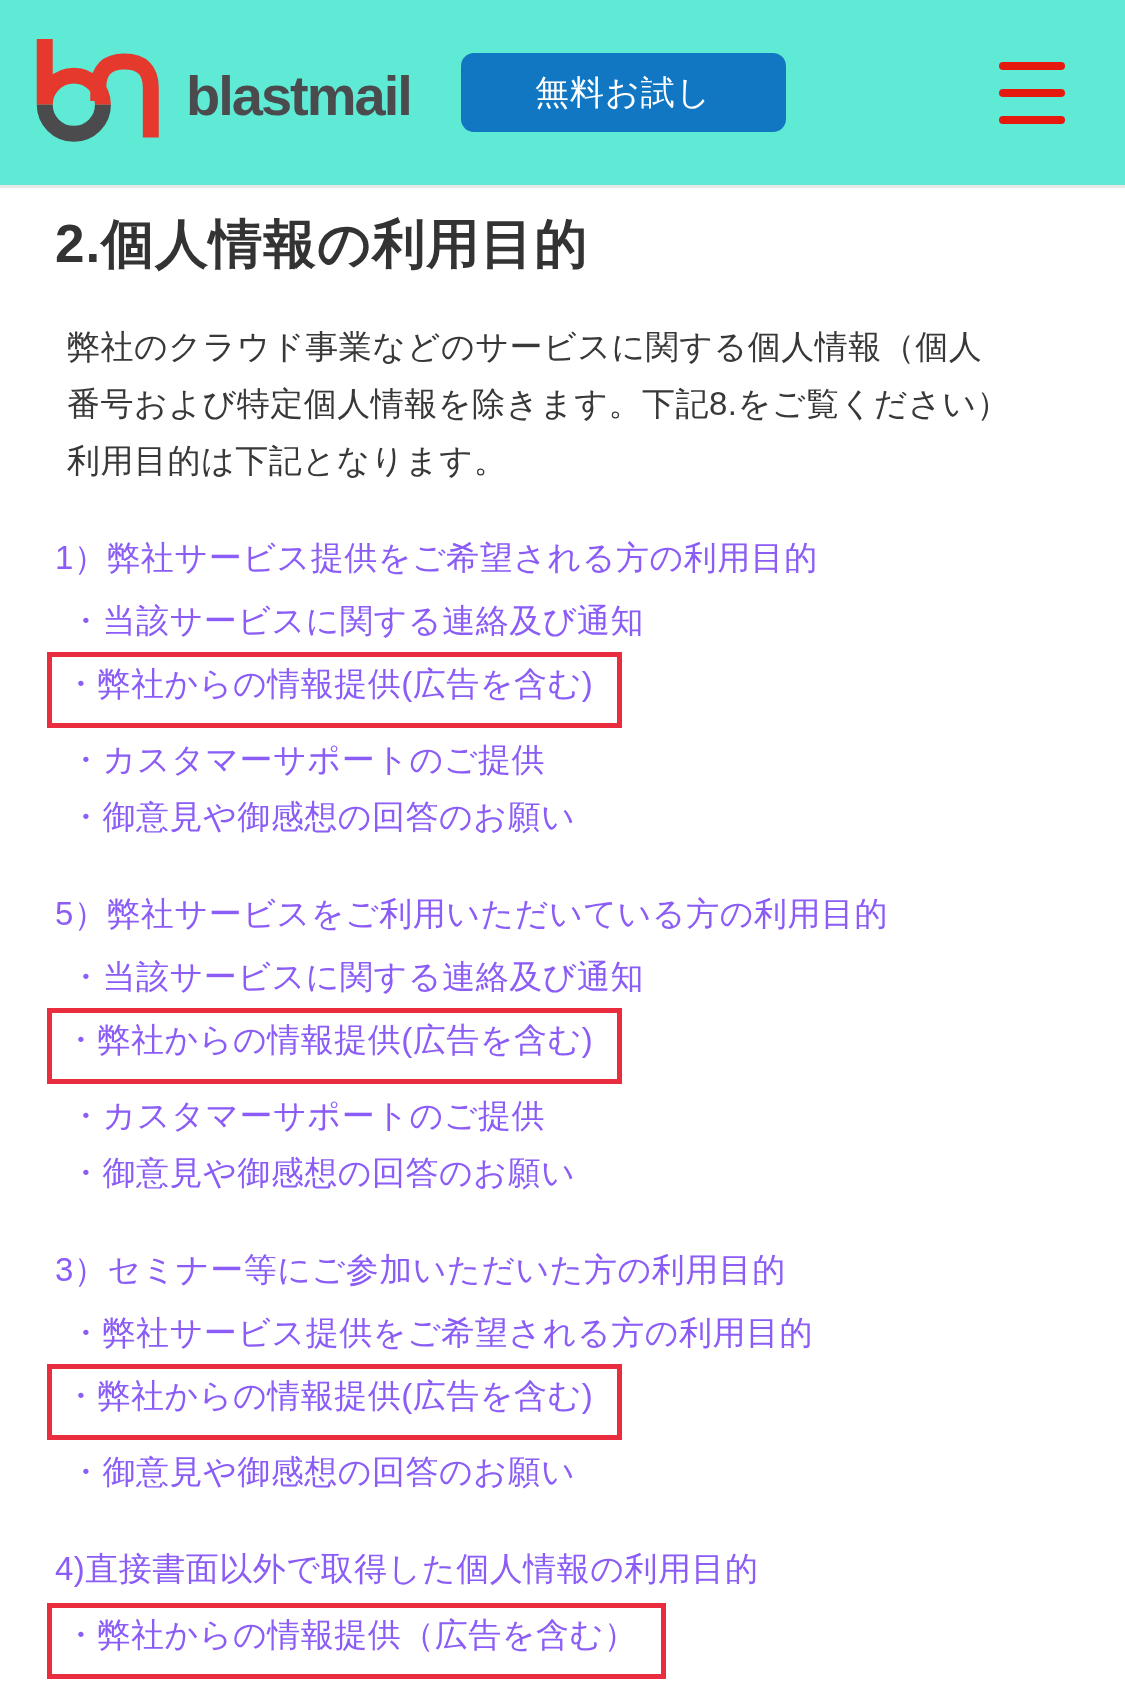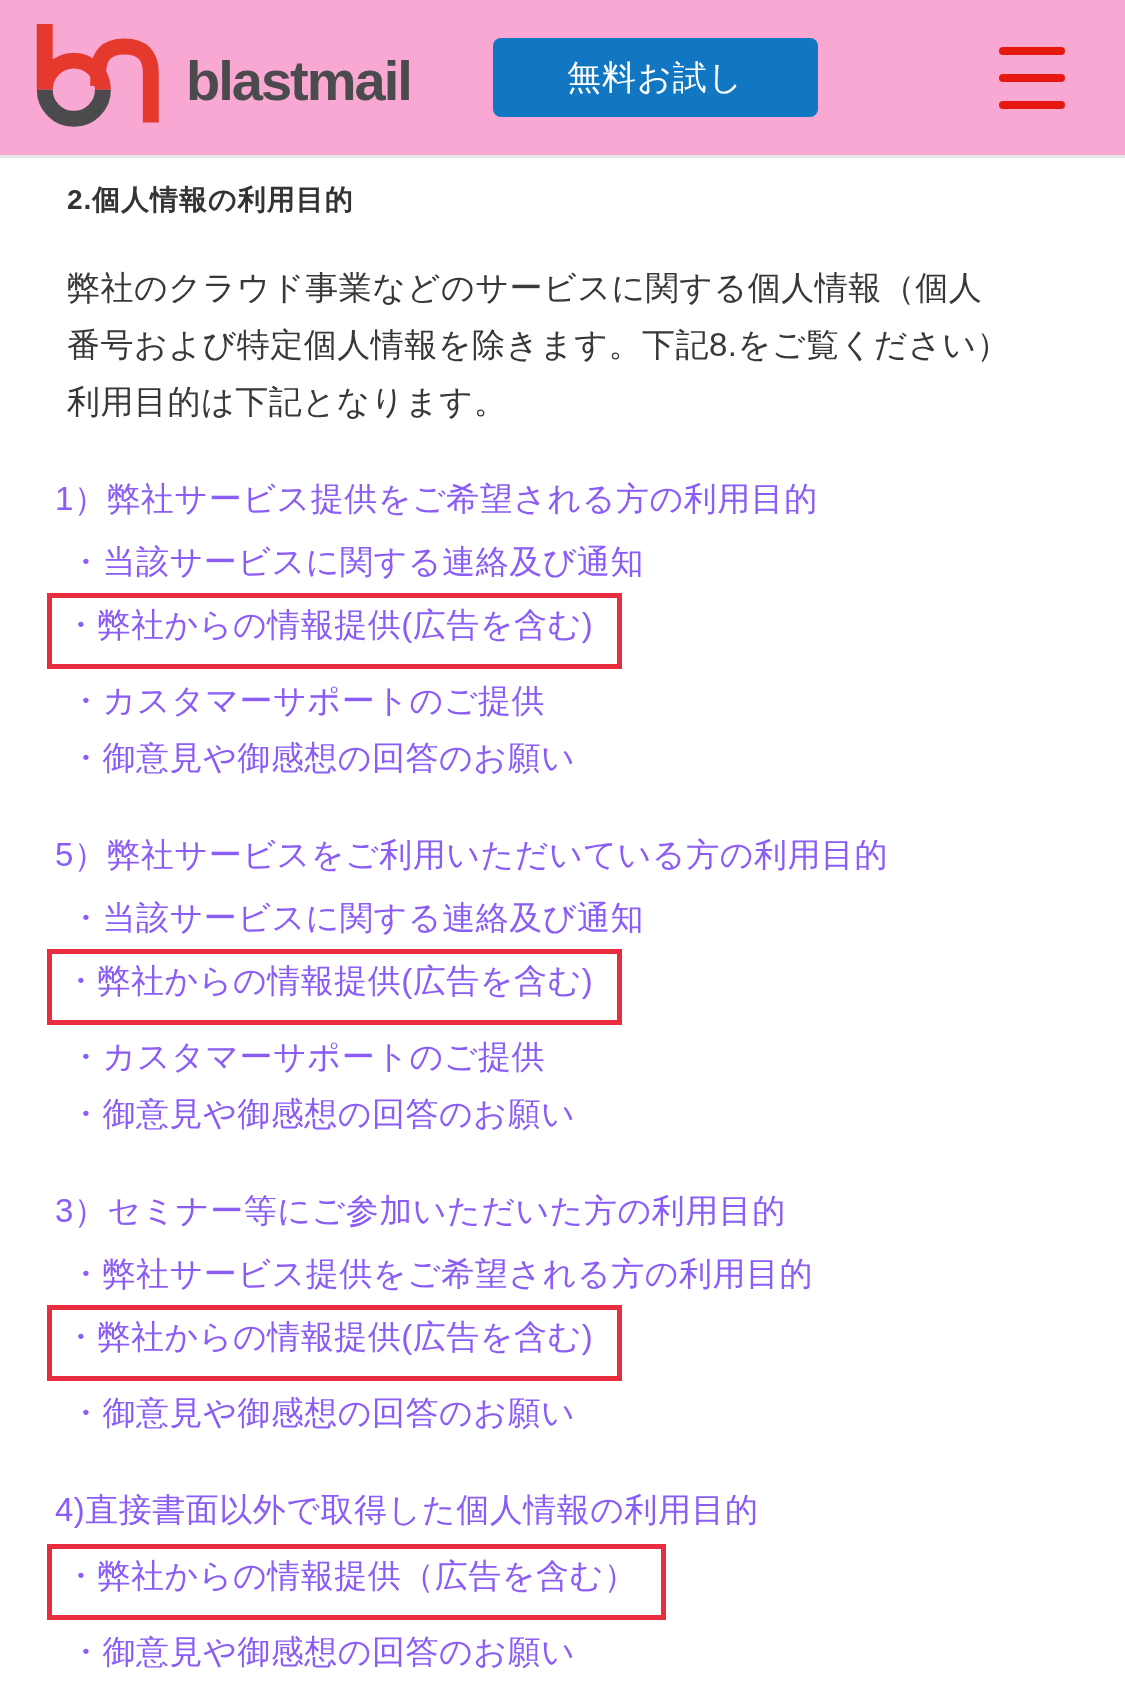--- a/index.html
+++ b/index.html
@@ -15,26 +15,26 @@
   html,body{margin:0;padding:0;}
   body{
     width:1125px;
     min-height:1689px;
     background:#ffffff;
     color:var(--text_dark);
     font-family:"Liberation Sans","DejaVu Sans",sans-serif;
   }
   
   .site-header{
-    height:158px;
+    height:188px;
     display:flex;
     align-items:center;
     padding:0 60px 0 36px;
     border-bottom:3px solid var(--divider);
-    background:#f9a8d4;
+    background:#5eead4;
   }
   .logo-group{
     display:flex;
     align-items:center;
     gap:18px;
     cursor:pointer;
   }
   .logo-svg{
     width:132px;
     height:107px;
@@ -42,29 +42,29 @@
   }
   .wordmark{
     font-size:56px;
     font-weight:bold;
     color:var(--logo_dark);
     letter-spacing:-2px;
     line-height:1;
     padding-top:6px;
   }
   .trial-btn{
-    margin-left:82px;
+    margin-left:50px;
     width:325px;
     height:79px;
     background:var(--brand_blue);
     color:#ffffff;
     font-size:34px;
     font-family:inherit;
     border:none;
-    border-radius:8px;
+    border-radius:13px;
     cursor:pointer;
     letter-spacing:1px;
   }
   .hamburger{
     margin-left:auto;
     width:66px;
     height:62px;
     display:flex;
     flex-direction:column;
     justify-content:space-between;
@@ -78,22 +78,22 @@
     width:66px;
     height:8px;
     border-radius:4px;
     background:var(--brand_red);
   }
   
   .content{
     padding:0 55px 40px 55px;
   }
   .page-title{
-    margin:26px 0 0 12px;
-    font-size:28px;
+    margin:26px 0 0 0;
+    font-size:53px;
     font-weight:bold;
     color:var(--text_dark);
     letter-spacing:1px;
     line-height:1.15;
   }
   .intro{
     margin-top:43px;
     font-size:33px;
     line-height:57px;
     letter-spacing:0.5px;

